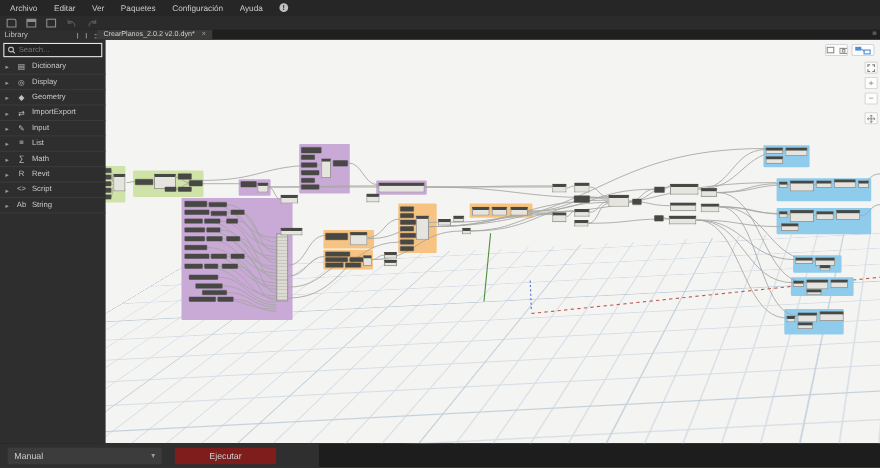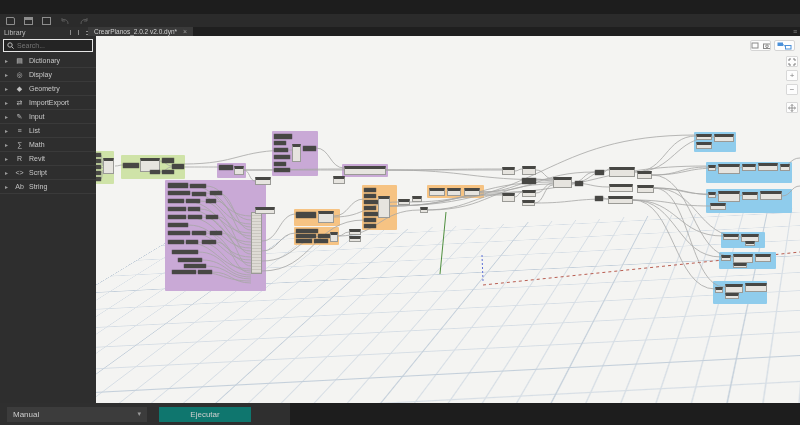--- a/index.html
+++ b/index.html
@@ -92,29 +92,39 @@
 
   
   #statusbar { position:absolute; left:0; top:403px; width:800px; height:22px;
                background:#1d1d1d; z-index:40; }
   #status-left { position:absolute; left:0; top:0; width:290px; height:22px;
                  background:#2f2f2f; display:flex; align-items:center; }
   #run-mode { margin-left:7px; width:140px; height:15px; background:#3c3c3c;
               display:flex; align-items:center; padding:0 6px; }
   #run-mode .rm-label { font-size:8px; color:#cccccc; flex:1; }
   #run-mode .rm-caret { font-size:7px; color:#9a9a9a; }
-  #run-btn { margin-left:12px; width:92px; height:15px; background:#0f766e;
+  #run-btn { margin-left:12px; width:92px; height:15px; background:#7f1d1d;
              color:#cfcfcf; font-size:8px; display:flex; align-items:center;
              justify-content:center; }
 </style>
 </head>
 <body>
 
 <div id="app">
 
+  <div id="menubar">
+
+    <span class="menu-item">Archivo</span>
+      <span class="menu-item">Editar</span>
+      <span class="menu-item">Ver</span>
+      <span class="menu-item">Paquetes</span>
+      <span class="menu-item">Configuración</span>
+      <span class="menu-item">Ayuda</span>
+      <span class="info-dot">!</span>
+  </div>
 
   <div id="toolbar">
     <span class="tb-icon doc"></span>
     <span class="tb-icon save"></span>
     <span class="tb-icon"></span>
     <svg width="10" height="8">
       <path d="M8,7 A4,4 0 0 0 2,3 M2,1 L2,4 L5,4" stroke="#5a5a5a" fill="none" stroke-width="1"></path>
     </svg>
     <svg width="10" height="8">
       <path d="M2,7 A4,4 0 0 1 8,3 M8,1 L8,4 L5,4" stroke="#5a5a5a" fill="none" stroke-width="1"></path>

